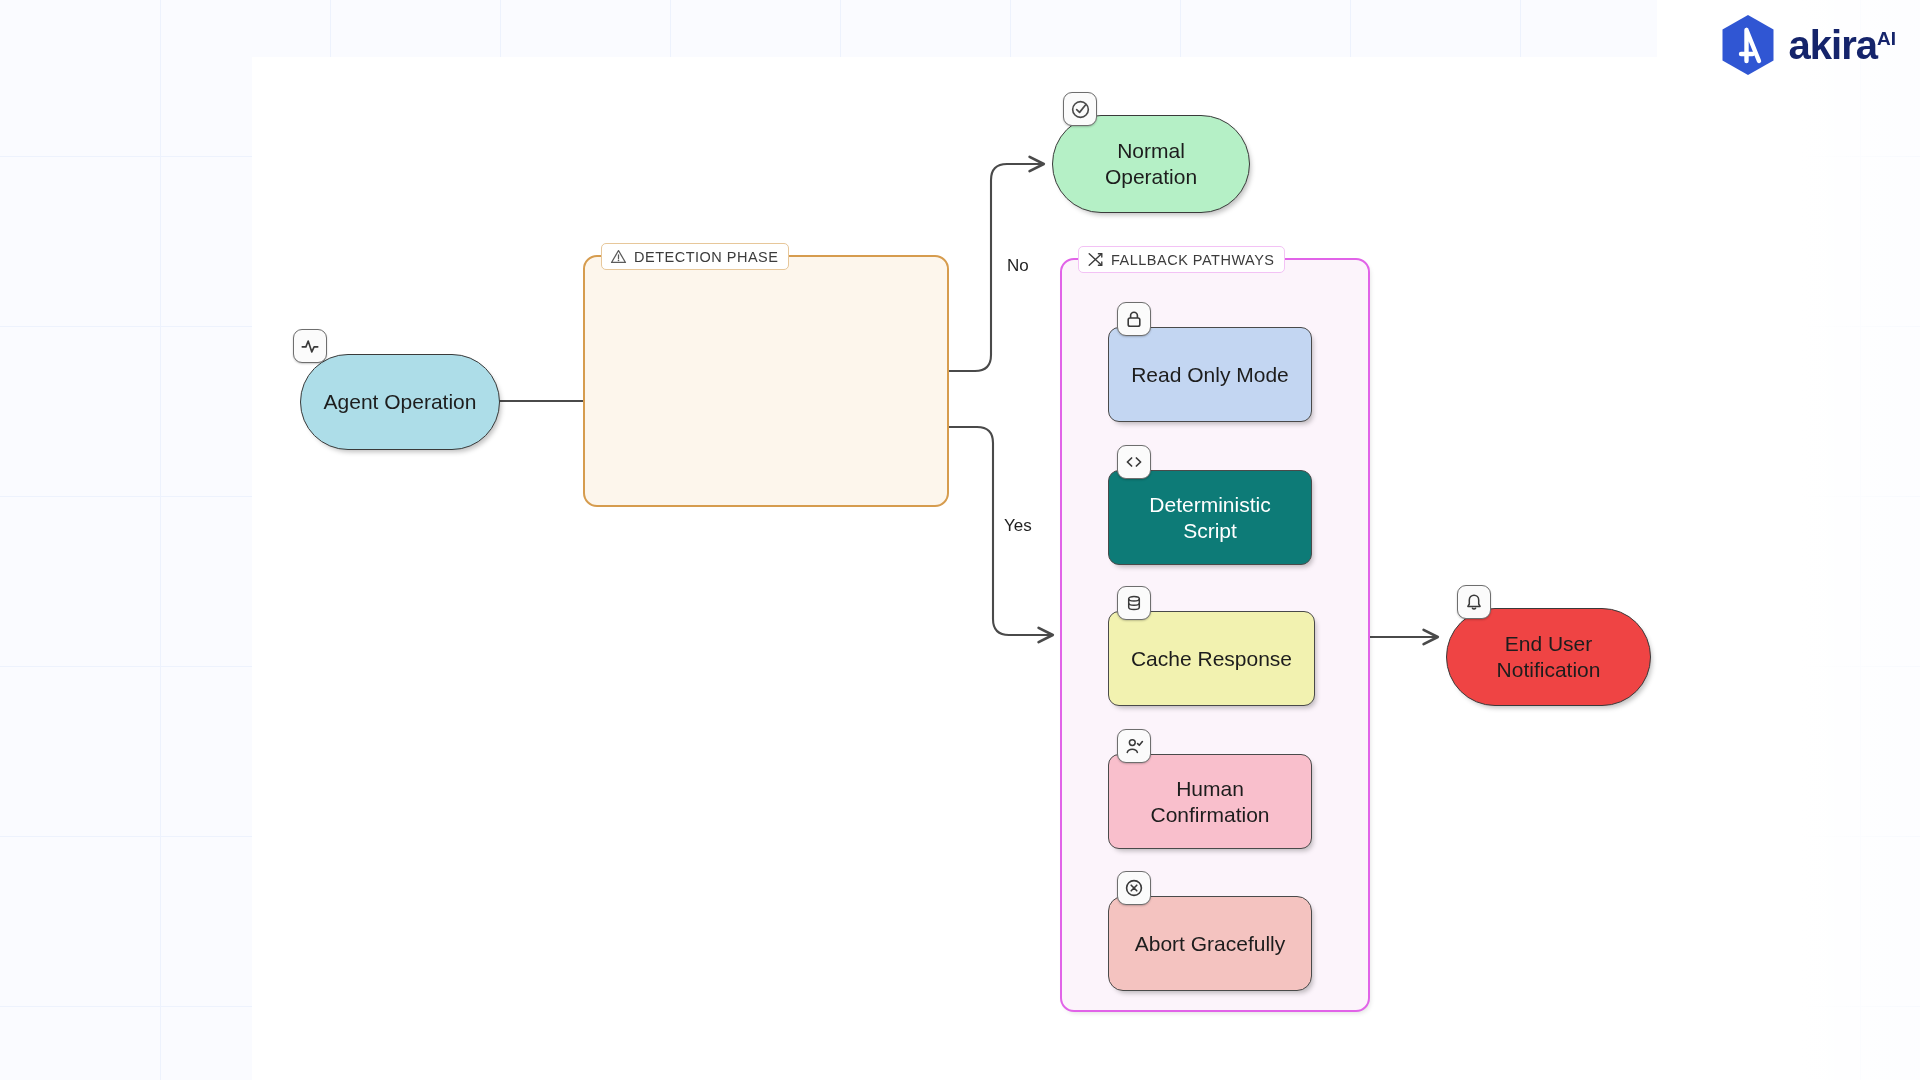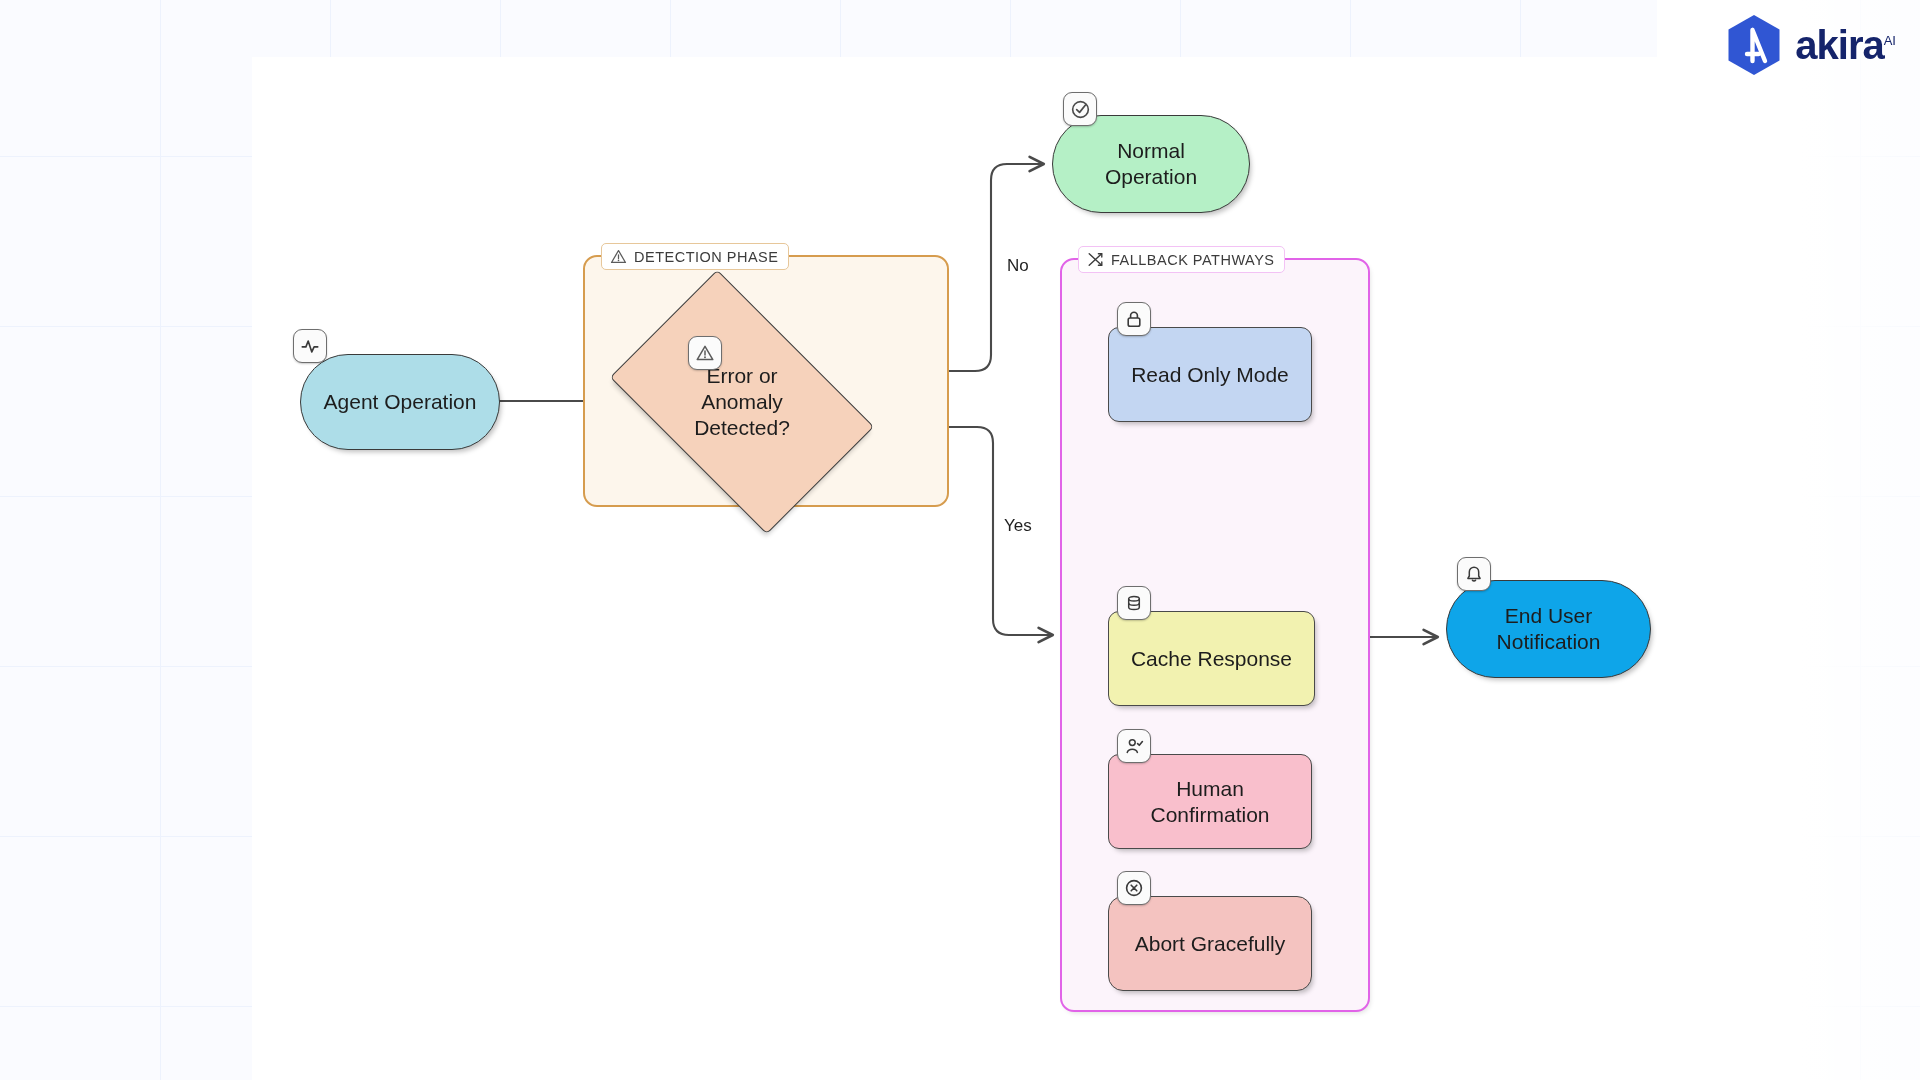--- a/index.html
+++ b/index.html
@@ -54,21 +54,21 @@
     width: 58px; height: 62px;
   }
   #logo .hex svg { display: block; }
   #logo .wordmark {
     position: relative;
     font-size: 40px; font-weight: bold;
     color: #15246b; letter-spacing: -1px;
     line-height: 1;
   }
   #logo .wordmark .sup {
-    font-size: 13px; font-weight: normal;
+    font-size: 19px; font-weight: bold;
     vertical-align: super;
     letter-spacing: 0px;
   }
 
   
   #diagram { position: absolute; inset: 0; }
   #edges { position: absolute; inset: 0; pointer-events: none; }
 
   .node {
     position: absolute;
@@ -239,37 +239,20 @@
 
     <div class="node pill" style="left:300px; top:354px; width:200px; height:96px; background:#addde8;">
       <span class="badge">
         <svg width="20" height="20" viewBox="0 0 22 22">
           <path d="M2.5 12 L6.5 12 L9 5.5 L13 17.5 L15.5 12 L19.5 12" fill="none" stroke="#3a3a3a" stroke-width="1.8" stroke-linecap="round" stroke-linejoin="round"></path>
         </svg>
       </span>
       <span>Agent Operation</span>
     </div>
 
-    <div class="diamond-wrap" style="left:631px; top:326px; width:222px; height:152px;">
-      <div class="diamond-shape"></div>
-      <span class="badge" style="left:57px; top:10px;">
-        <svg width="20" height="20" viewBox="0 0 20 20">
-          <path d="M10 3.4 L17.8 16.6 L2.2 16.6 Z" fill="none" stroke="#5b5b5b" stroke-width="1.5" stroke-linejoin="round"></path>
-          <path d="M10 8 L10 12" stroke="#5b5b5b" stroke-width="1.5" stroke-linecap="round"></path>
-          <circle cx="10" cy="14.3" r="0.95" fill="#5b5b5b"></circle>
-        </svg>
-      </span>
-      <div class="diamond-label">
-        <span>
-          <span>Error or</span><br>
-          <span>Anomaly</span><br>
-          <span>Detected?</span>
-        </span>
-      </div>
-    </div>
 
     <div class="node pill" style="left:1052px; top:115px; width:198px; height:98px; background:#b5f0c6;">
       <span class="badge" style="left:10px; top:-24px;">
         <svg width="21" height="21" viewBox="0 0 22 22">
           <circle cx="11" cy="11" r="8.2" fill="none" stroke="#4a4a4a" stroke-width="1.7"></circle>
           <path d="M7 11.2 L10 14 L16.2 6.2" fill="none" stroke="#4a4a4a" stroke-width="1.8" stroke-linecap="round" stroke-linejoin="round"></path>
         </svg>
       </span>
       <span>
         <span>Normal</span><br>
@@ -280,20 +263,32 @@
     <div class="node rect" style="left:1108px; top:327px; width:204px; height:95px; background:#c3d6f2;">
       <span class="badge" style="left:8px; top:-26px;">
         <svg width="20" height="20" viewBox="0 0 20 20">
           <rect x="4.2" y="9" width="11.6" height="8.2" rx="1.8" fill="none" stroke="#3a3a3a" stroke-width="1.6"></rect>
           <path d="M6.6 9 L6.6 6.6 A3.4 3.4 0 0 1 13.4 6.6 L13.4 9" fill="none" stroke="#3a3a3a" stroke-width="1.6"></path>
         </svg>
       </span>
       <span>Read Only Mode</span>
     </div>
 
+    <div class="node rect" style="left:1108px; top:470px; width:204px; height:95px; background:#0d7b77; color:#ffffff;">
+      <span class="badge" style="left:8px; top:-26px;">
+        <svg width="20" height="20" viewBox="0 0 20 20">
+          <path d="M7.6 6 L3.4 10 L7.6 14" fill="none" stroke="#3a3a3a" stroke-width="1.7" stroke-linecap="round" stroke-linejoin="round"></path>
+          <path d="M12.4 6 L16.6 10 L12.4 14" fill="none" stroke="#3a3a3a" stroke-width="1.7" stroke-linecap="round" stroke-linejoin="round"></path>
+        </svg>
+      </span>
+      <span>
+        <span>Deterministic</span><br>
+        <span>Script</span>
+      </span>
+    </div>
 
     <div class="node rect" style="left:1108px; top:611px; width:207px; height:95px; background:#f2f2b0;">
       <span class="badge" style="left:8px; top:-26px;">
         <svg width="20" height="20" viewBox="0 0 20 20">
           <ellipse cx="10" cy="5.8" rx="5.3" ry="2.3" fill="none" stroke="#3a3a3a" stroke-width="1.5"></ellipse>
           <path d="M4.7 5.8 L4.7 14.2 A5.3 2.3 0 0 0 15.3 14.2 L15.3 5.8" fill="none" stroke="#3a3a3a" stroke-width="1.5"></path>
           <path d="M4.7 10 A5.3 2.3 0 0 0 15.3 10" fill="none" stroke="#3a3a3a" stroke-width="1.4"></path>
         </svg>
       </span>
       <span>Cache Response</span>
@@ -316,21 +311,21 @@
     <div class="node rect" style="left:1108px; top:896px; width:204px; height:95px; background:#f4c3c0;border-radius:15px;">
       <span class="badge" style="left:8px; top:-26px;">
         <svg width="20" height="20" viewBox="0 0 20 20">
           <circle cx="10" cy="10" r="7.4" fill="none" stroke="#3a3a3a" stroke-width="1.6"></circle>
           <path d="M7.2 7.2 L12.8 12.8 M12.8 7.2 L7.2 12.8" stroke="#3a3a3a" stroke-width="1.6" stroke-linecap="round"></path>
         </svg>
       </span>
       <span>Abort Gracefully</span>
     </div>
 
-    <div class="node pill" style="left:1446px; top:580px; width:205px; height:98px; background:#0ea5e9;">
+    <div class="node pill" style="left:1446px; top:608px; width:205px; height:98px; background:#ef4444;">
       <span class="badge" style="left:10px; top:-24px;">
         <svg width="20" height="20" viewBox="0 0 20 20">
           <path d="M10 3.2 A4.7 4.7 0 0 1 14.7 7.9 L14.7 12 L16.1 14.4 L3.9 14.4 L5.3 12 L5.3 7.9 A4.7 4.7 0 0 1 10 3.2 Z" fill="none" stroke="#3a3a3a" stroke-width="1.5" stroke-linejoin="round"></path>
           <path d="M8.4 16.2 A1.8 1.5 0 0 0 11.6 16.2" fill="none" stroke="#3a3a3a" stroke-width="1.5" stroke-linecap="round"></path>
         </svg>
       </span>
       <span>
         <span>End User</span><br>
         <span>Notification</span>
       </span>

